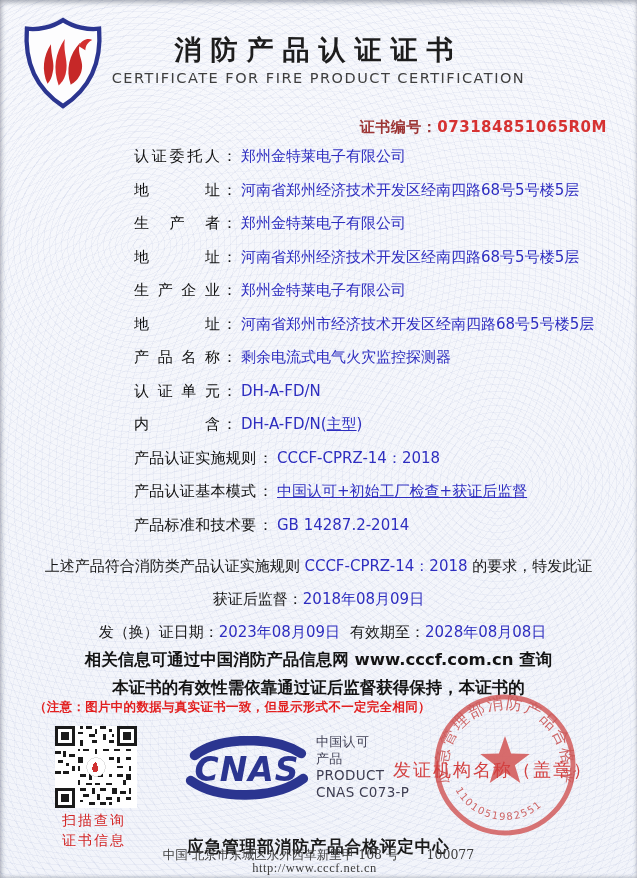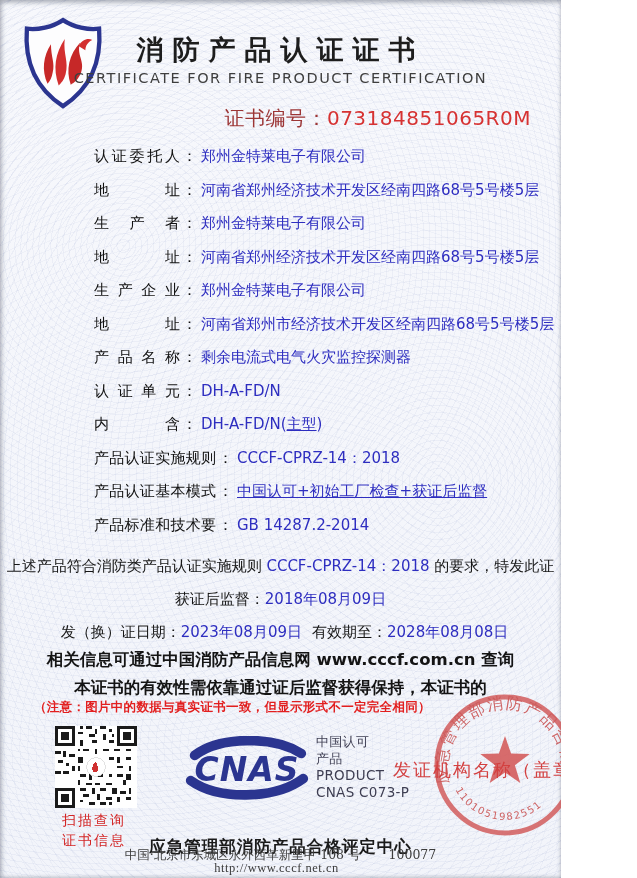--- a/index.html
+++ b/index.html
@@ -1,41 +1,41 @@
 <!DOCTYPE html>
 <html><head>
 <meta charset="utf-8">
 <style>
   html,body { margin:0; padding:0; }
   body { width:637px; height:878px; font-family:"DejaVu Sans",sans-serif; }
   .page {
-    position:relative; width:561px; height:878px; overflow:hidden;
+    position:relative; width:637px; height:878px; overflow:hidden;
     background:
       repeating-radial-gradient(circle at 22% 28%, rgba(148,162,205,0.10) 0 1px, rgba(0,0,0,0) 1px 6px),
       repeating-radial-gradient(circle at 78% 55%, rgba(148,162,205,0.10) 0 1px, rgba(0,0,0,0) 1px 7px),
       repeating-radial-gradient(circle at 45% 85%, rgba(148,162,205,0.08) 0 1px, rgba(0,0,0,0) 1px 8px),
       linear-gradient(#f7f8fc,#f2f4fa);
   }
   .page::before { content:""; position:absolute; inset:0; pointer-events:none;
     box-shadow: inset 0 3px 4px rgba(50,55,75,.30), inset 3px 0 4px rgba(50,55,75,.15), inset 0 -2px 3px rgba(50,55,75,.12); }
 
   .abs { position:absolute; }
   .logo { left:20px; top:16px; }
   .title { top:32px; left:0; right:0; text-align:center; font-size:27px; font-weight:700;
            letter-spacing:9px; color:#1d1d1d; }
   .subtitle { top:70px; left:0; right:0; text-align:center; font-size:14.5px; letter-spacing:1.5px;
               color:#3e3e3e; font-weight:500; }
-  .certno { top:105px; right:30px; font-size:20px; letter-spacing:.5px; }
+  .certno { top:118px; right:30px; font-size:15px; letter-spacing:.5px;font-weight:bold; }
   .certno .lbl { color:#9c3535; }
   .certno .val { color:#d63232; }
 
   .fields { top:146px; left:94px; right:12px; }
   .frow { margin-bottom:12.5px; font-size:15px; line-height:21px; white-space:nowrap; }
   .f-label { display:inline-block; width:86px; text-align:justify; text-align-last:justify;
-             color:#111; vertical-align:top; }
+             color:#111; vertical-align:top;margin-left:40px; }
   .frow.wide .f-label { width:122px; }
   .f-colon { color:#111; margin:0 4px 0 2px; }
   .f-value { color:#2e2ec0; }
   .u { text-decoration:underline; }
 
   .centerline { left:0; right:0; text-align:center; font-size:15px; color:#161616; white-space:nowrap; }
   .compliance { top:557px; }
   .blue { color:#2e2ec0; }
   .firstissue { top:590px; }
   .reissue { top:623px;padding-left:8px; }

